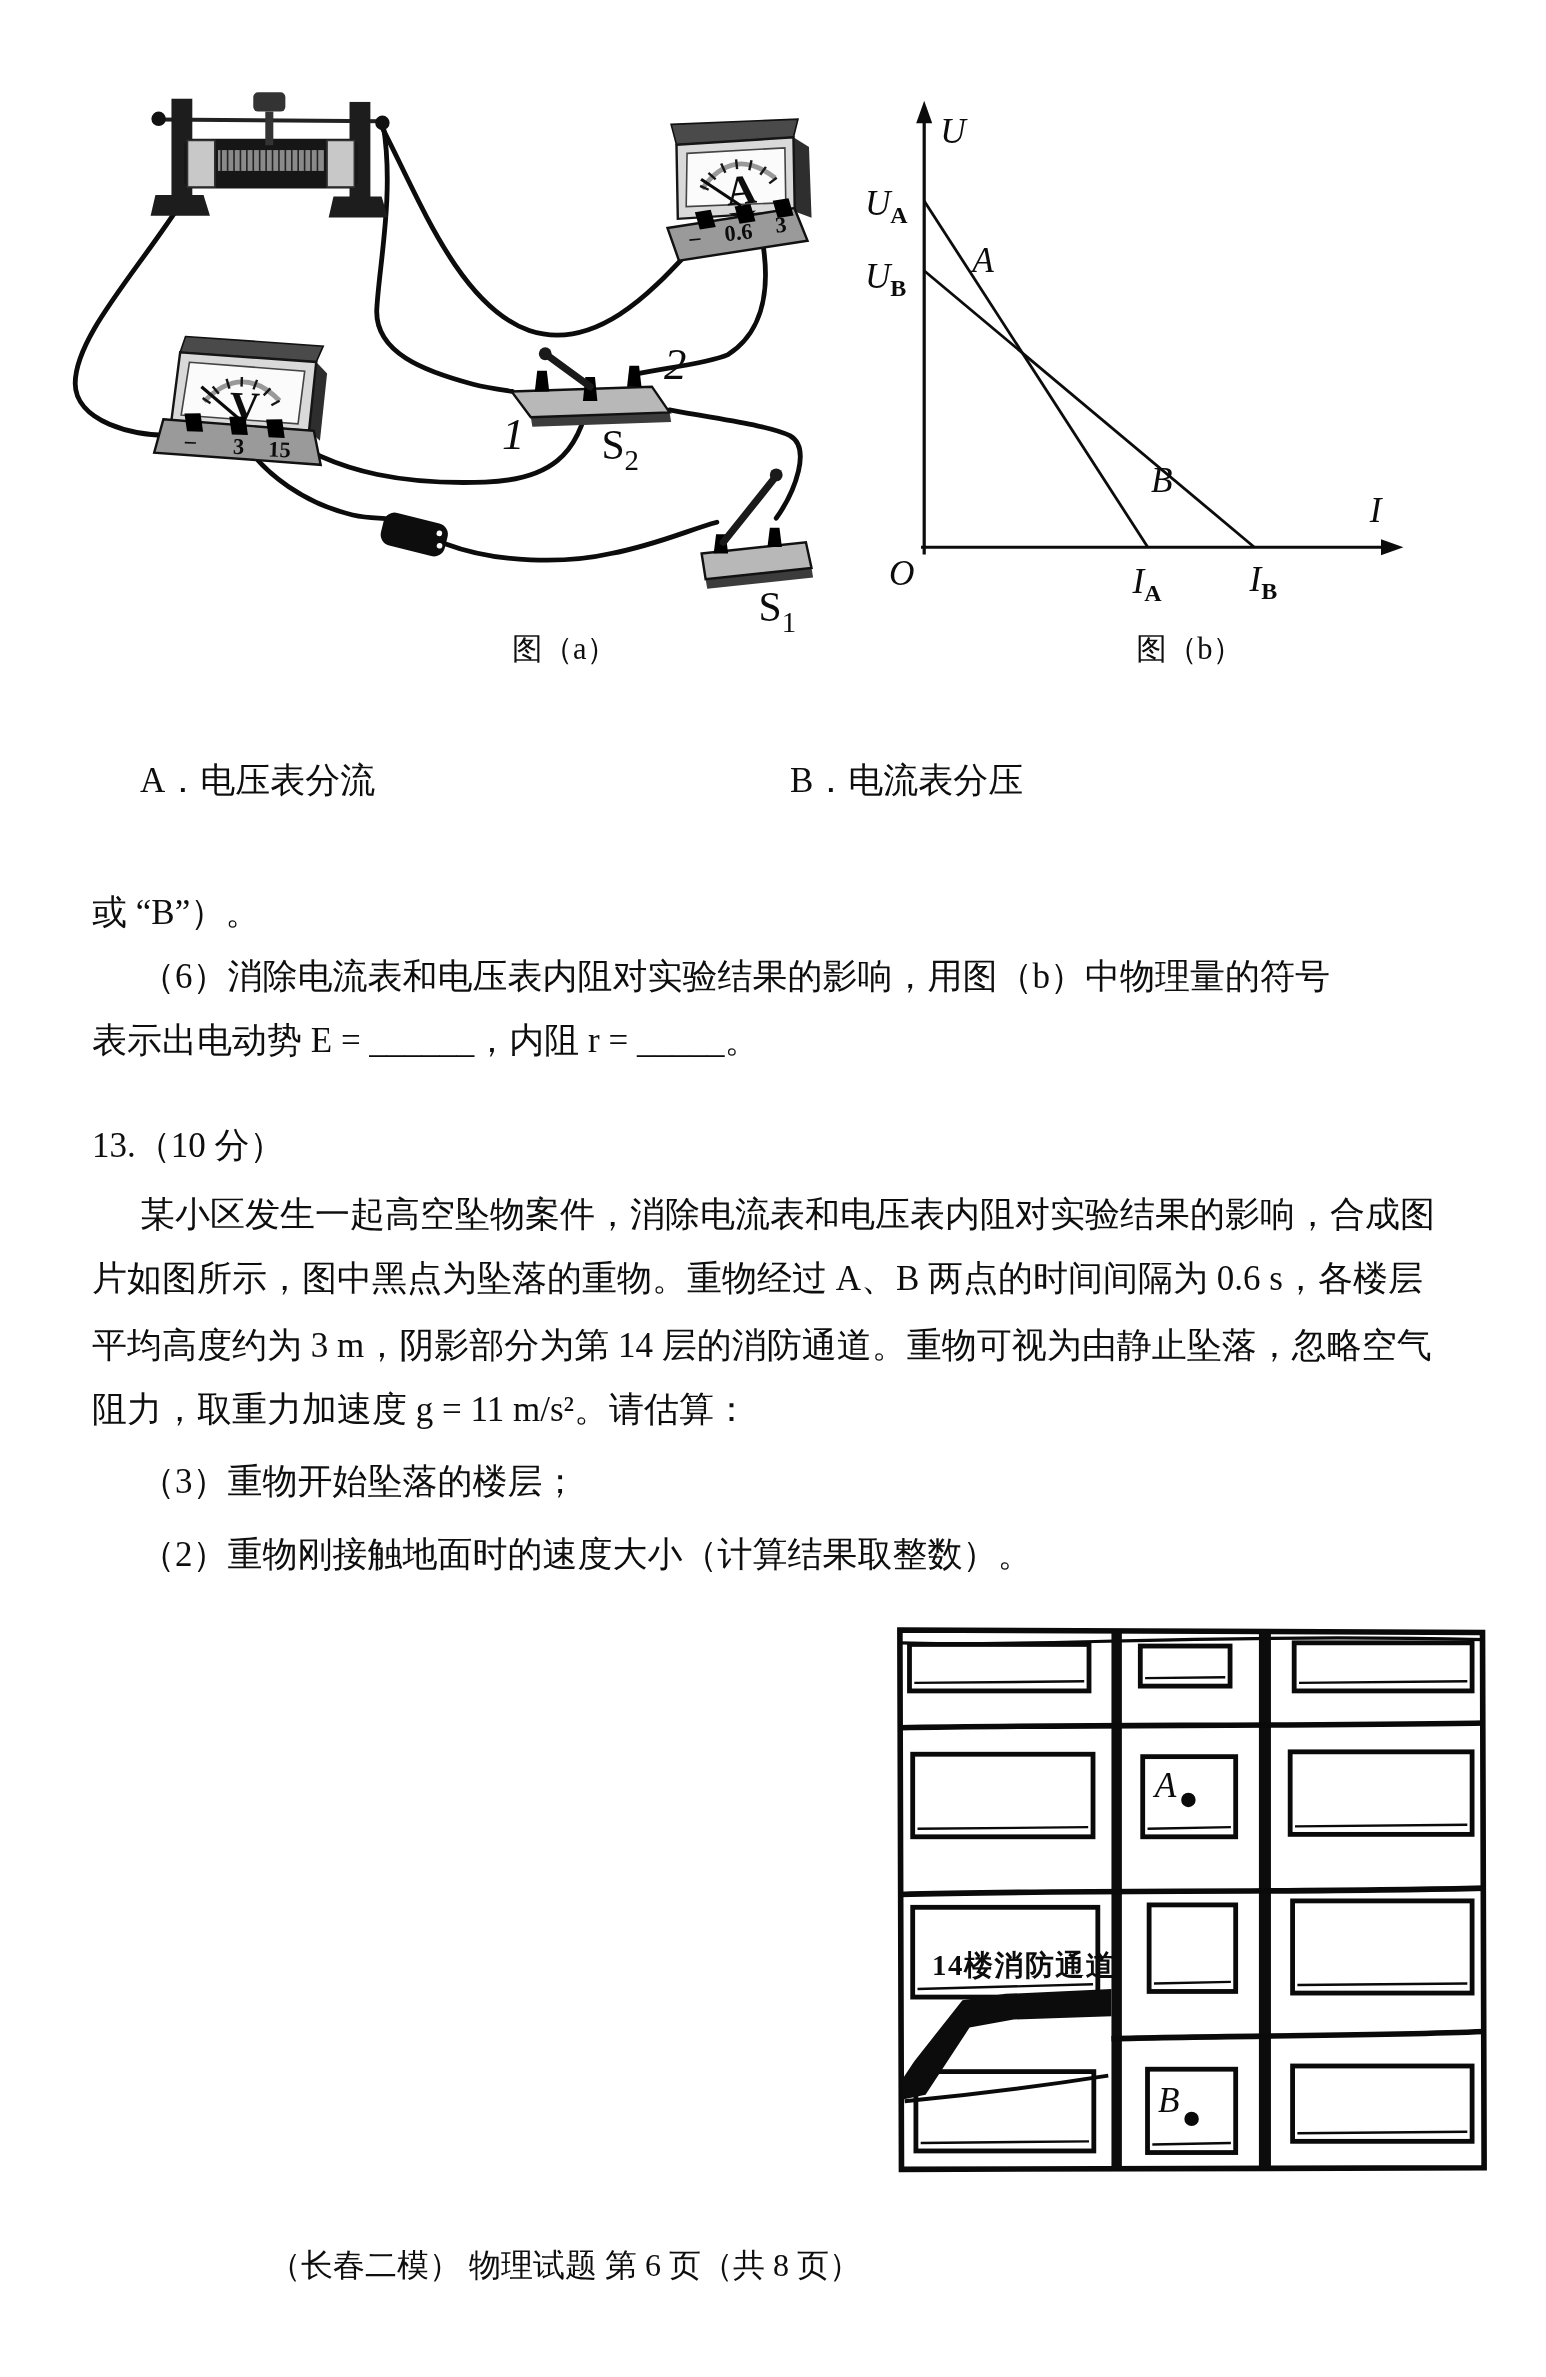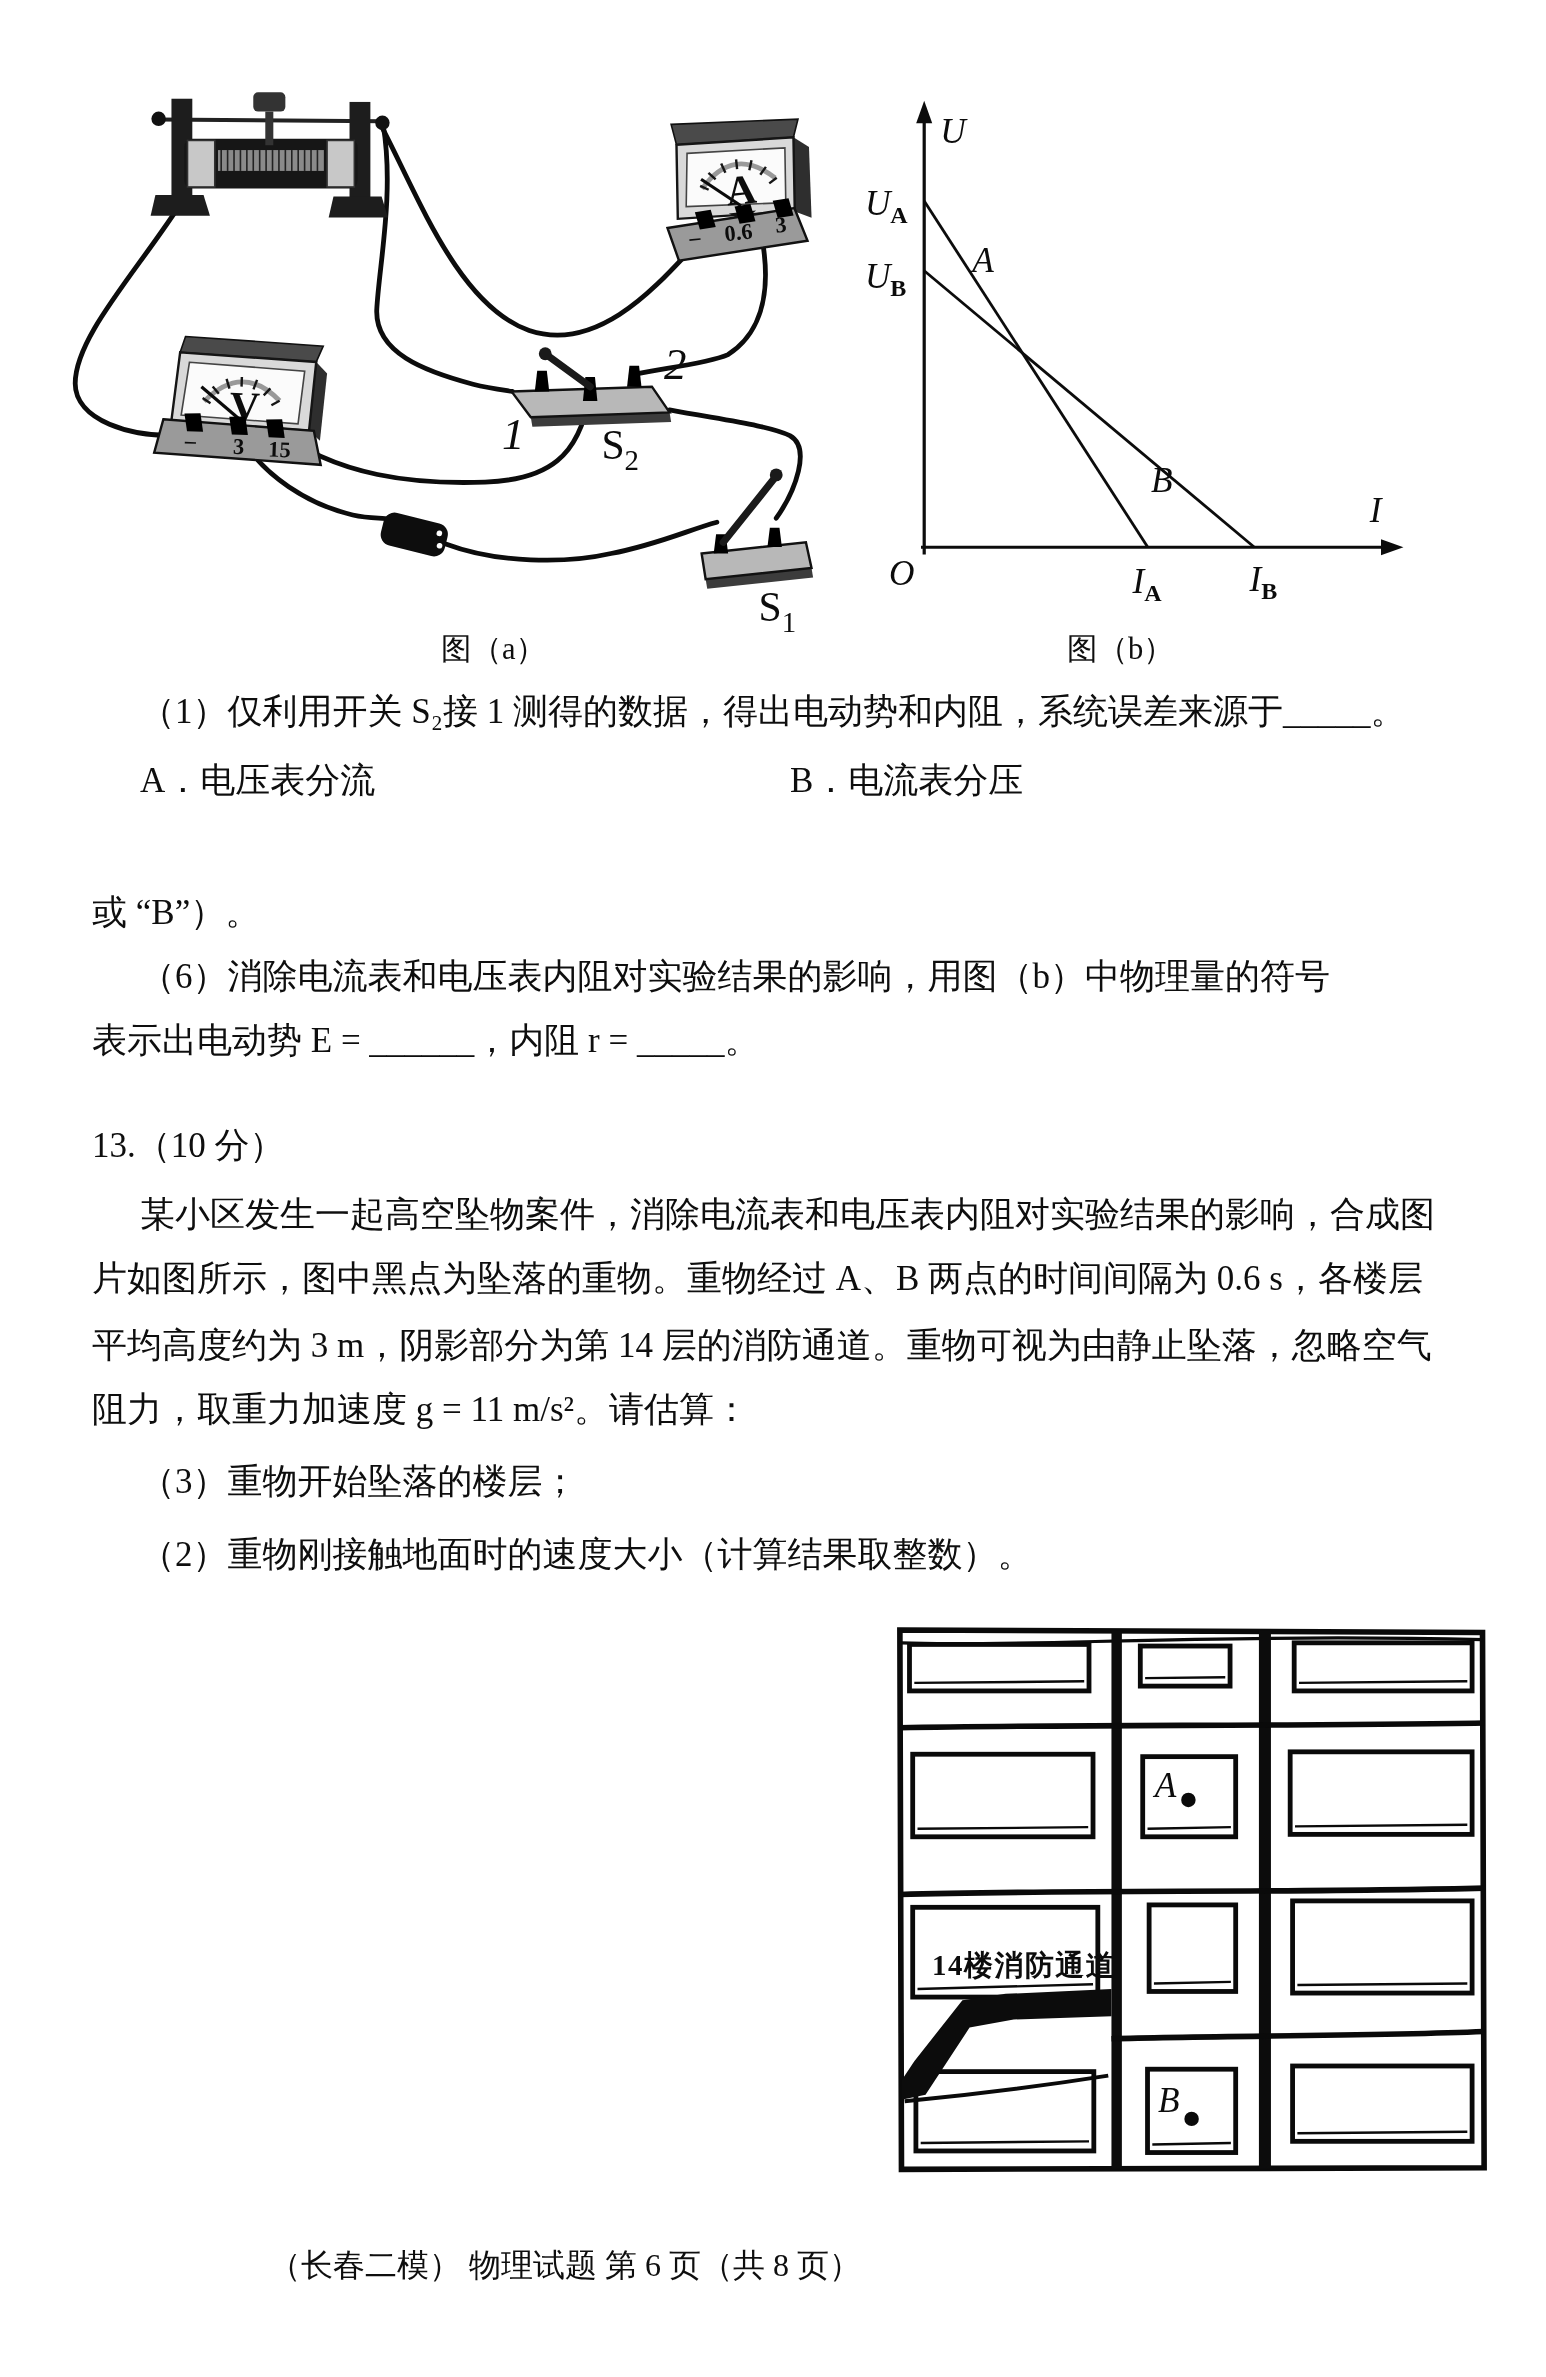--- a/index.html
+++ b/index.html
@@ -1,19 +1,19 @@
 <!DOCTYPE html>
 <html style="font-size:13px"><head>
 <meta charset="utf-8">
 <style>
   html,body{margin:0;padding:0;background:#888;}
   #page{position:relative;width:1546px;height:2377px;background:#ffffff;overflow:hidden;
         font-family:"Liberation Serif","DejaVu Serif",serif;color:#111;}
   .tline{position:absolute;white-space:nowrap;font-size:35px;line-height:42px;color:#0e0e0e;}
-  .cap{position:absolute;width:176px;text-align:left;font-size:30.5px;color:#0e0e0e;}
+  .cap{position:absolute;width:176px;text-align:right;font-size:30.5px;color:#0e0e0e;}
   svg{position:absolute;overflow:visible;}
   svg text{font-family:"Liberation Serif","DejaVu Serif",serif;fill:#0c0c0c;}
   .var{font-style:italic;}
 </style>
 </head>
 <body>
 
 <div id="page">
 
   <svg style="left:72px;top:72px" width="770" height="570" viewBox="0 0 960 710">
@@ -165,21 +165,20 @@
       <text x="152" y="240">A</text>
       <text x="375" y="514">B</text>
       <text x="352" y="640"><tspan>I</tspan><tspan dy="10" font-size="30" font-style="normal" font-weight="bold">A</tspan></text>
       <text x="498" y="638"><tspan>I</tspan><tspan dy="10" font-size="30" font-style="normal" font-weight="bold">B</tspan></text>
     </g>
   </svg>
 
   <div class="cap" style="left:441px;top:629px">图（a）</div>
   <div class="cap" style="left:1067px;top:629px">图（b）</div>
 
-  <div class="tline" style="left:140px;top:691px">（1）仅利用开关 S₂接 1 测得的数据，得出电动势和内阻，系统误差来源于_____。</div>
   <div class="tline" style="left:140px;top:760px">A．电压表分流</div>
   <div class="tline" style="left:790px;top:760px">B．电流表分压</div>
   <div class="tline" style="left:92px;top:892px">或 “B”）。</div>
   <div class="tline" style="left:140px;top:956px">（6）消除电流表和电压表内阻对实验结果的影响，用图（b）中物理量的符号</div>
   <div class="tline" style="left:92px;top:1020px">表示出电动势 E = ______，内阻 r = _____。</div>
 
   <div class="tline" style="left:92px;top:1125px">13.（10 分）</div>
   <div class="tline" style="left:140px;top:1194px">某小区发生一起高空坠物案件，消除电流表和电压表内阻对实验结果的影响，合成图</div>
   <div class="tline" style="left:92px;top:1258px">片如图所示，图中黑点为坠落的重物。重物经过 A、B 两点的时间间隔为 0.6 s，各楼层</div>
   <div class="tline" style="left:92px;top:1325px">平均高度约为 3 m，阴影部分为第 14 层的消防通道。重物可视为由静止坠落，忽略空气</div>

